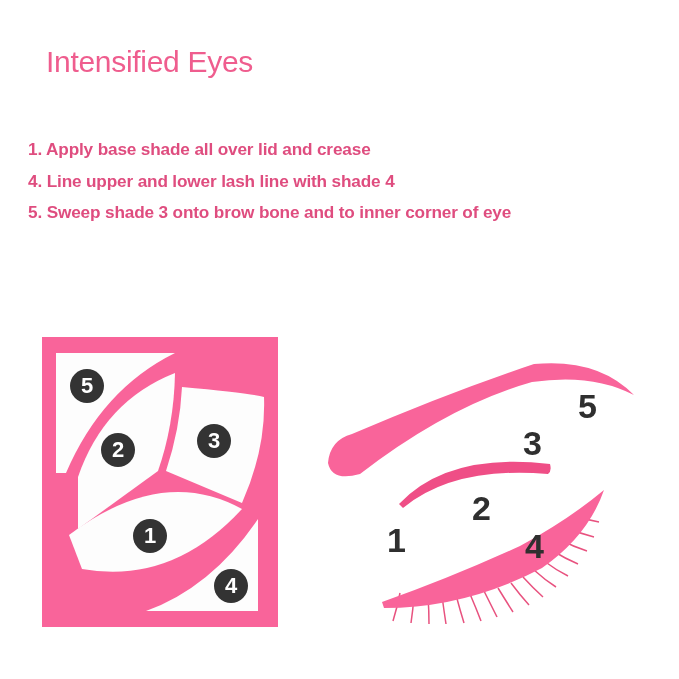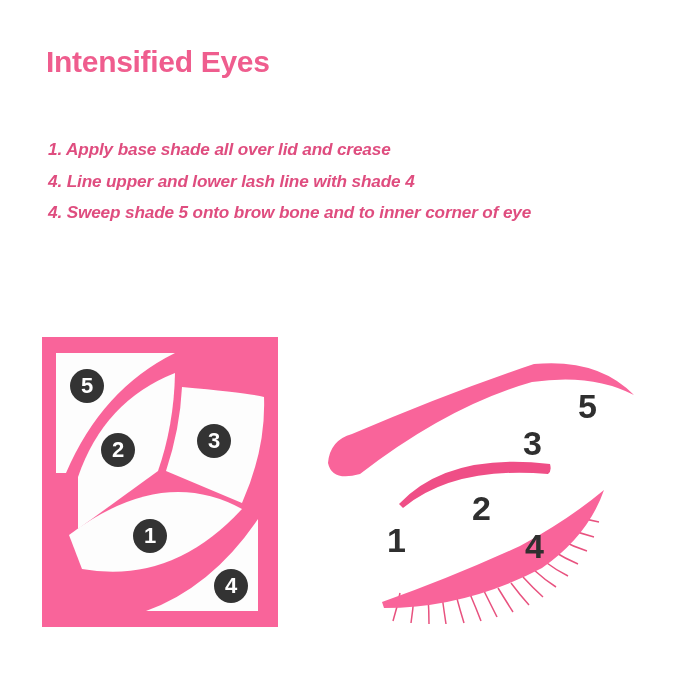--- a/index.html
+++ b/index.html
@@ -19,37 +19,36 @@
     overflow: hidden;
   }
 
   
   .headline {
     position: absolute;
     left: 46px;
     top: 44px;
     width: 600px;
     font-size: 30px;
-    font-weight: bold;
+    font-weight: normal;
     line-height: 1.23;
     letter-spacing: -0.3px;
     color: #ef5d8e;
   }
   .headline .line {
     display: block;
     white-space: nowrap;
   }
 
   
   .steps {
     position: absolute;
-    left: 48px;
+    left: 28px;
     top: 141px;
     width: 620px;
-    font-style: italic;
   }
   .step {
     display: block;
     font-size: 17.2px;
     font-weight: bold;
     line-height: 1;
     color: #df4d7f;
     letter-spacing: -0.15px;
     margin-bottom: 14.5px;
     white-space: nowrap;
@@ -101,21 +100,21 @@
 
 <div class="page">
 
   <div class="headline">
     <span class="line">Intensified Eyes</span>
   </div>
 
   <div class="steps">
     <span class="step">1. Apply base shade all over lid and crease</span>
     <span class="step">4. Line upper and lower lash line with shade 4</span>
-    <span class="step">4. Sweep shade 5 onto brow bone and to inner corner of eye</span>
+    <span class="step">5. Sweep shade 3 onto brow bone and to inner corner of eye</span>
   </div>
 
   <div class="figures">
 
     <div class="palette">
       <svg width="236" height="290" viewBox="0 0 236 290" xmlns="http://www.w3.org/2000/svg">
 
         <rect x="0" y="0" width="236" height="290" fill="#f9649a"></rect>
 
         <path d="M 14,16 L 133,16 Q 60,52 24,136 L 14,136 Z" fill="#fdfdfd"></path>

